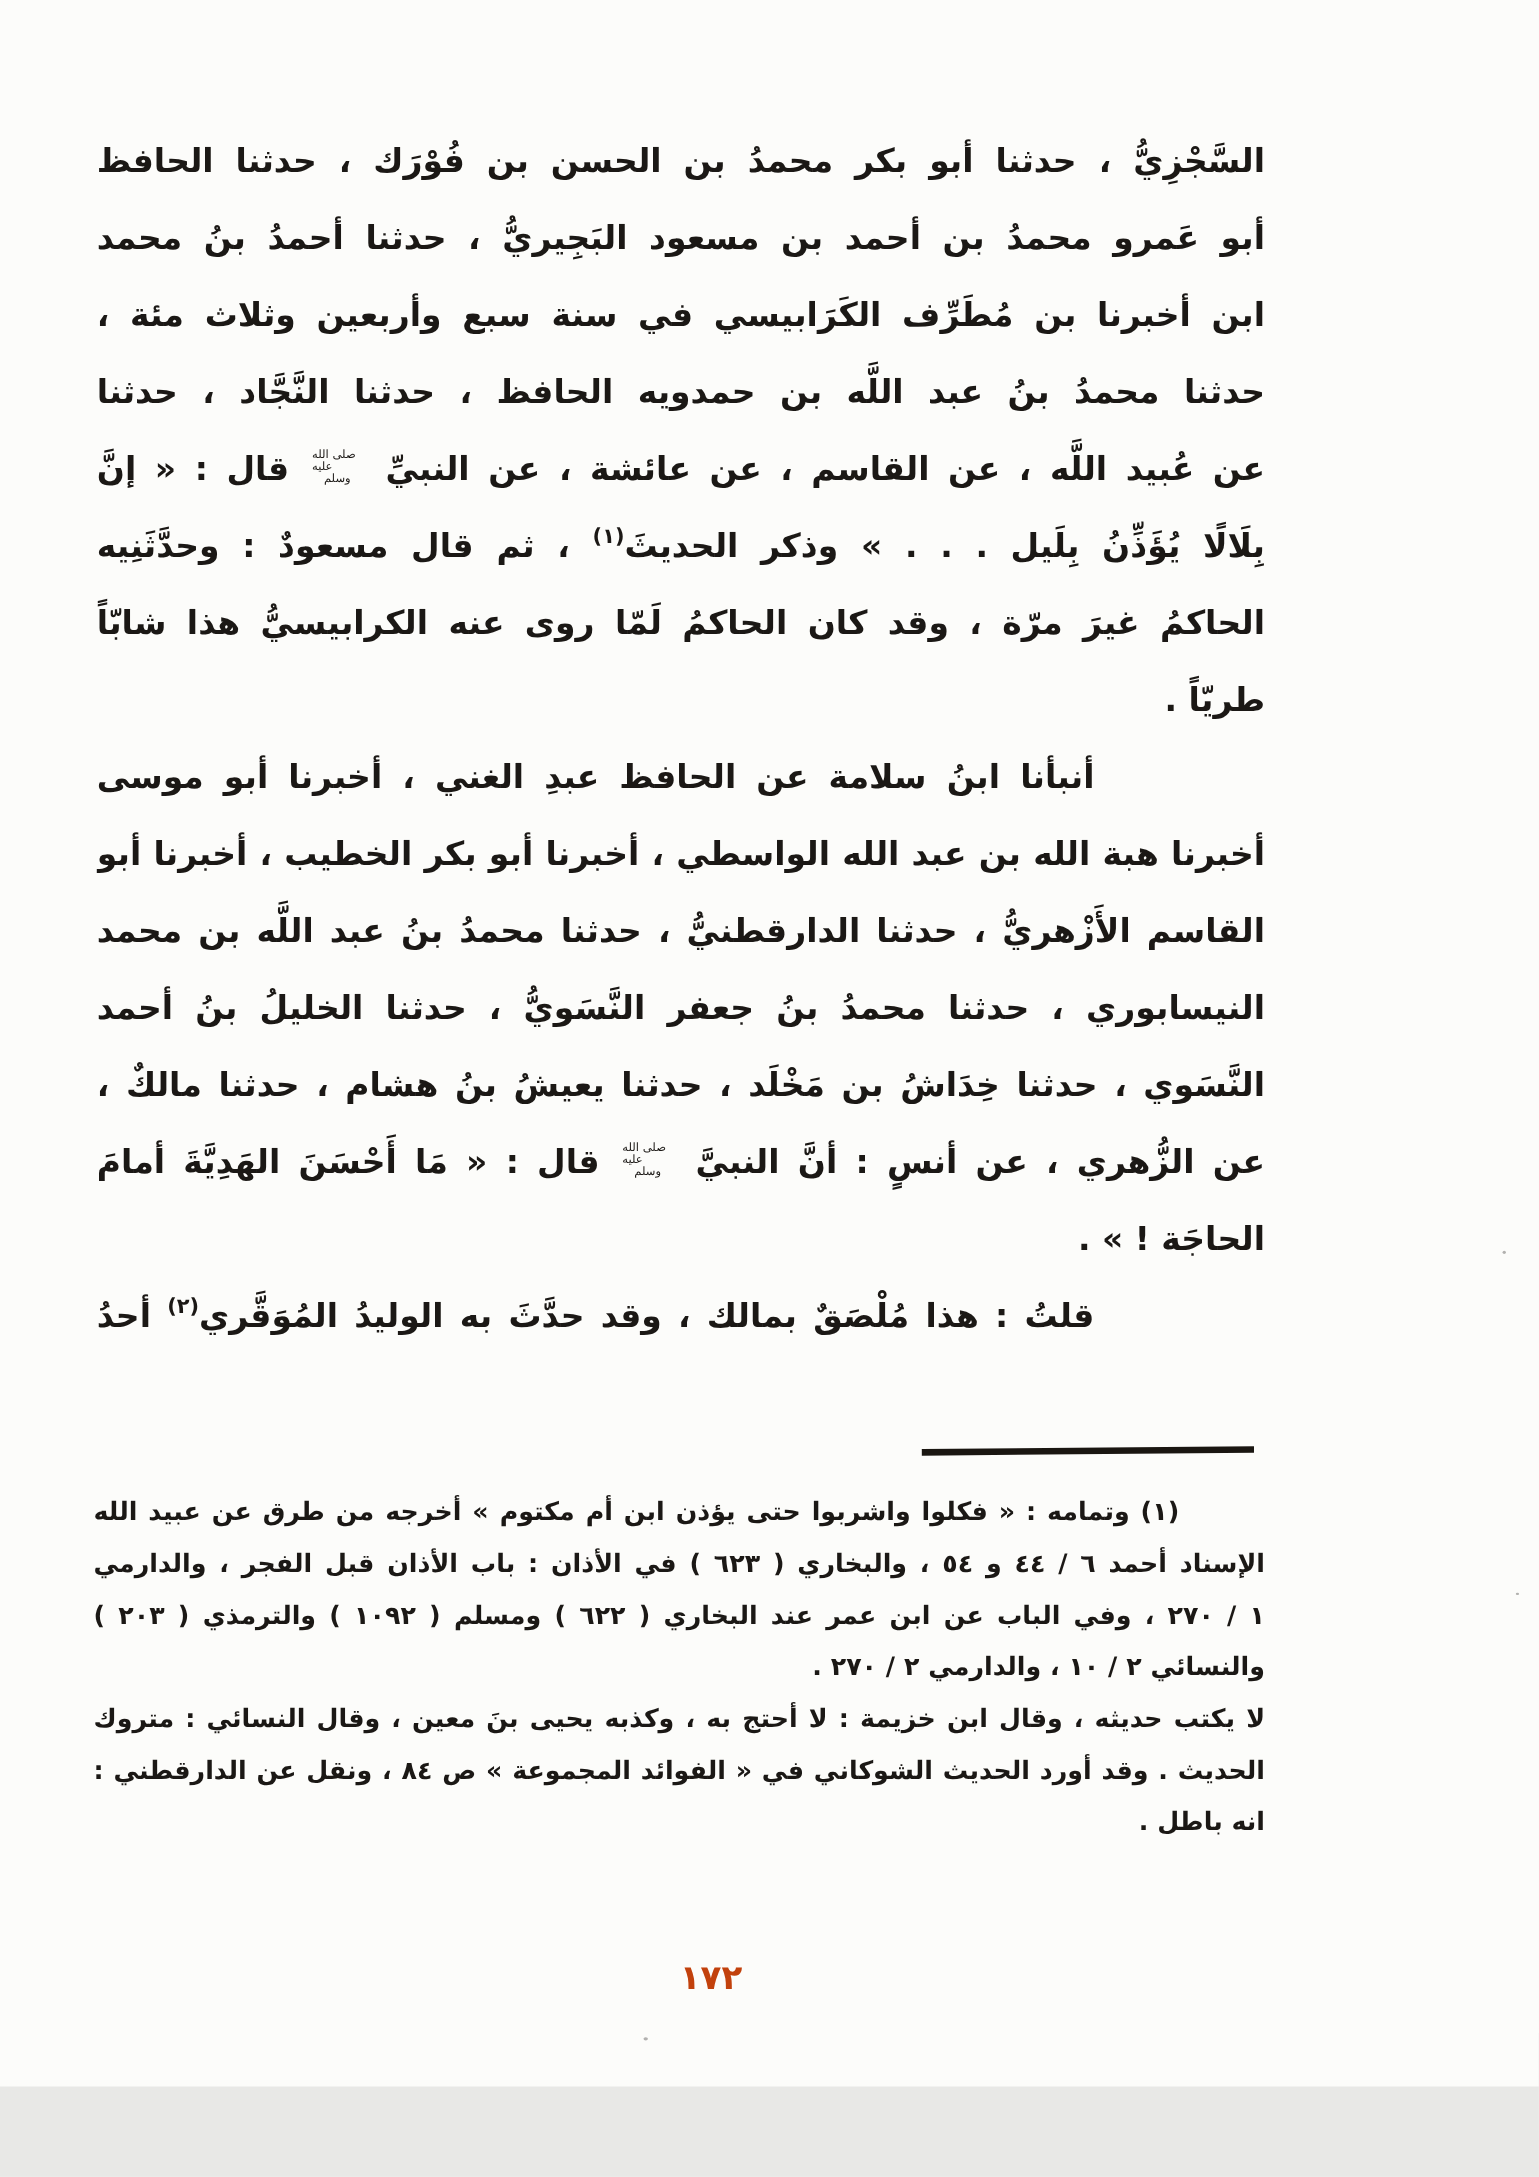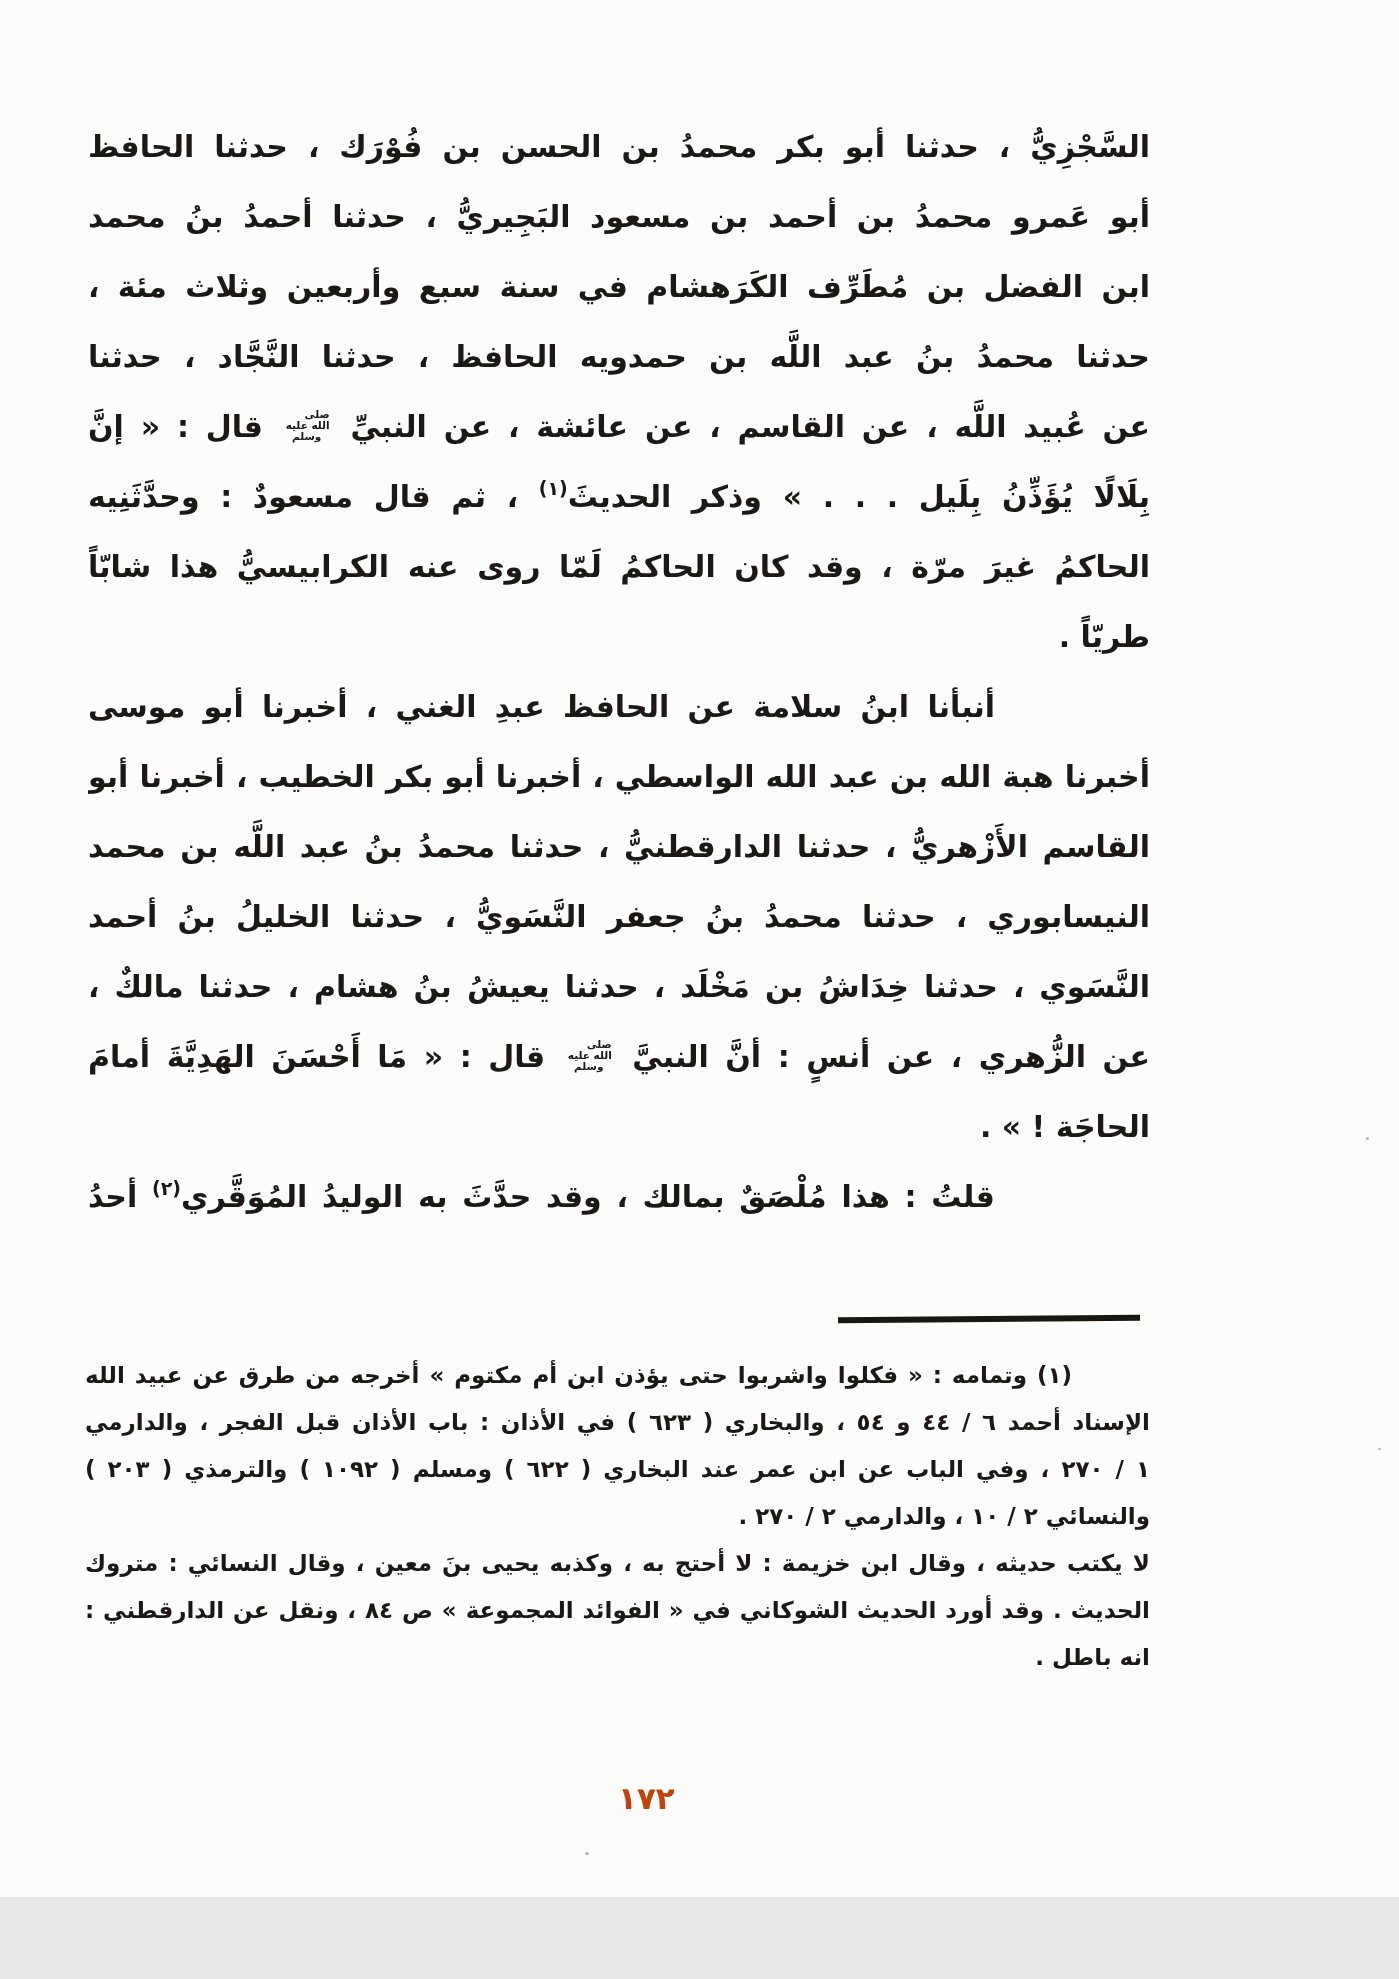--- a/index.html
+++ b/index.html
@@ -45,24 +45,24 @@
     font-size: 19px;
     position: relative;
     top: -12px;
     font-weight: 700;
   }
   .pbuh {
     display: inline-block;
     width: 46px;
     font-size: 10.5px;
     line-height: 1.05;
-    text-align: right;
+    text-align: left;
     text-align-last: center;
     vertical-align: middle;
-    font-weight: 700;
+    font-weight: 400;
     transform: translateY(-3px);
     margin: 0 4px;
   }
   
   .fn-sep {
     position: absolute;
     top: 1316px;
     right: 259px;
     width: 302px;
     height: 6px;
@@ -111,21 +111,21 @@
   .speck.s3 { width: 3px; height: 2px; top: 1448px; left: 1378px; }
 </style>
 </head>
 <body>
 
 <div class="page">
 
   <div class="main-text">
     <div class="ln"><span>السَّجْزِيُّ ، حدثنا أبو بكر محمدُ بن الحسن بن فُوْرَك ، حدثنا الحافظ</span></div>
     <div class="ln"><span>أبو عَمرو محمدُ بن أحمد بن مسعود البَجِيريُّ ، حدثنا أحمدُ بنُ محمد</span></div>
-    <div class="ln"><span>ابن الفضل بن مُطَرِّف الكَرَهشام في سنة سبع وأربعين وثلاث مئة ،</span></div>
+    <div class="ln"><span>ابن أخبرنا بن مُطَرِّف الكَرَابيسي في سنة سبع وأربعين وثلاث مئة ،</span></div>
     <div class="ln"><span>حدثنا محمدُ بنُ عبد اللَّه بن حمدويه الحافظ ، حدثنا النَّجَّاد ، حدثنا</span></div>
 
     <div class="ln">
       <span>عن عُبيد اللَّه ، عن القاسم ، عن عائشة ، عن النبيِّ</span>
       <span class="pbuh">صلى الله عليه وسلم</span>
       <span>قال : « إنَّ</span>
     </div>
 
     <div class="ln">
       <span>بِلَالًا يُؤَذِّنُ بِلَيل . . . » وذكر الحديثَ</span><span class="sup">(١)</span>

